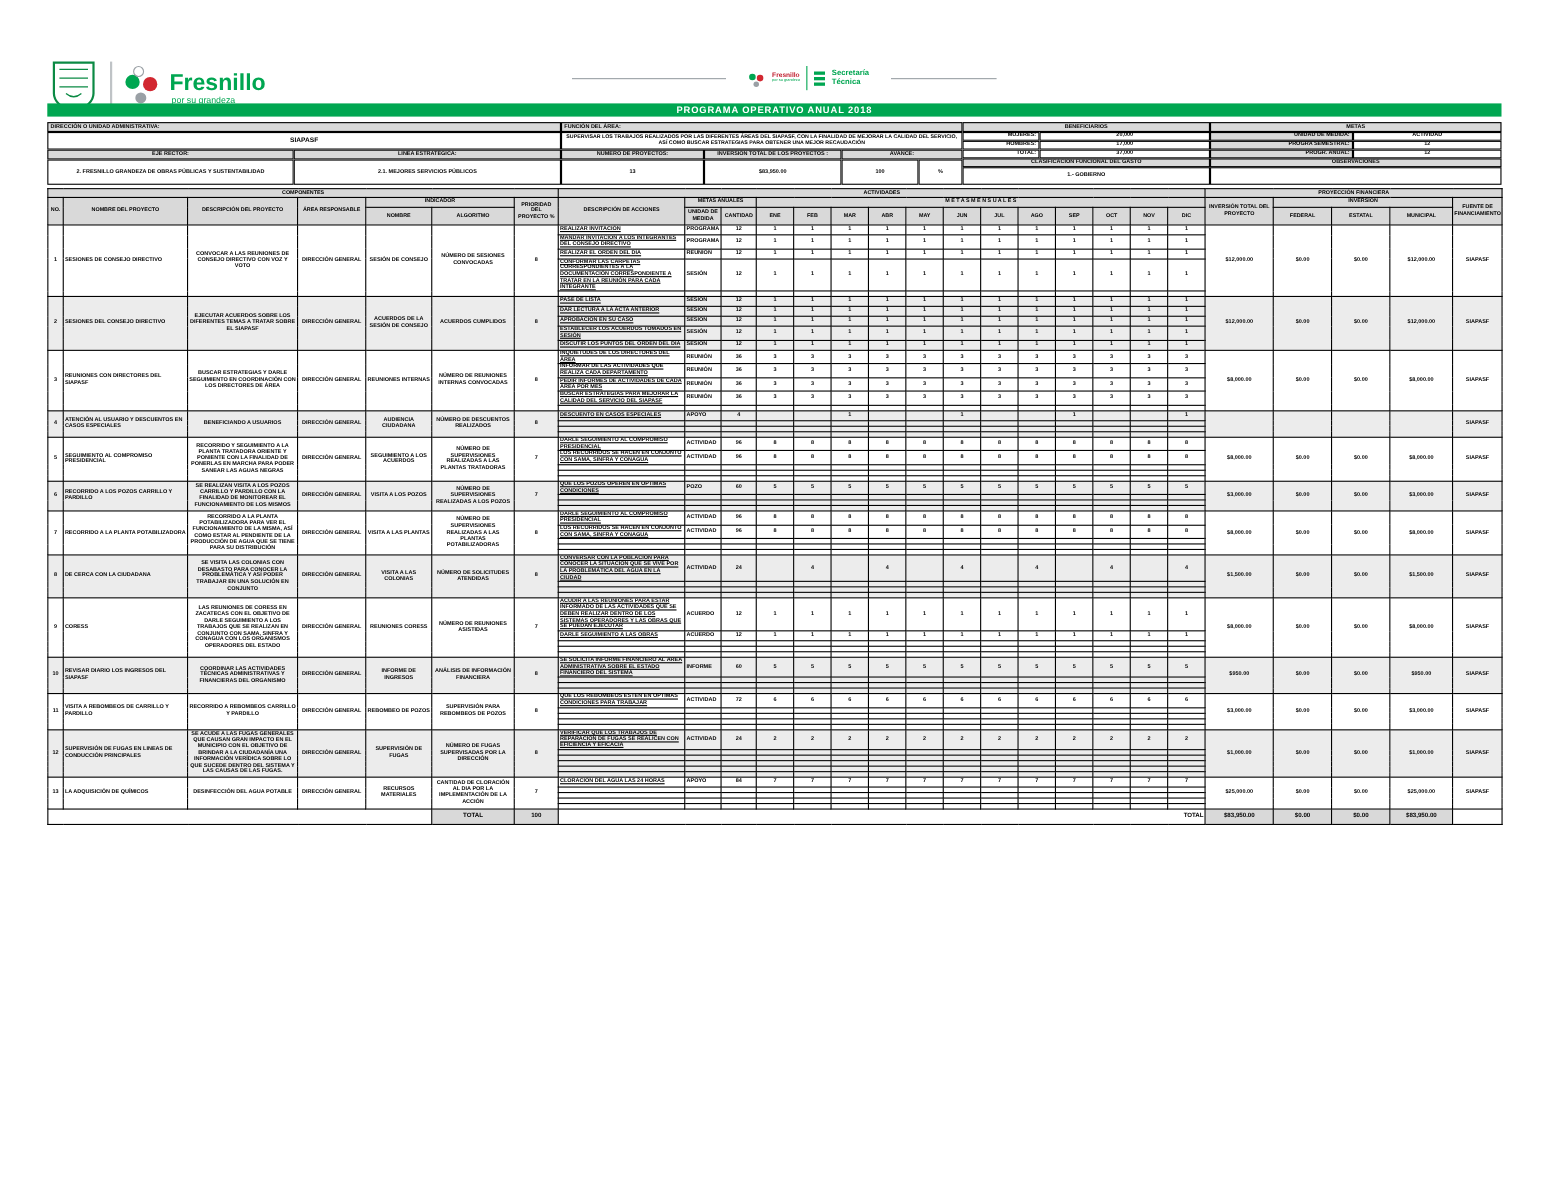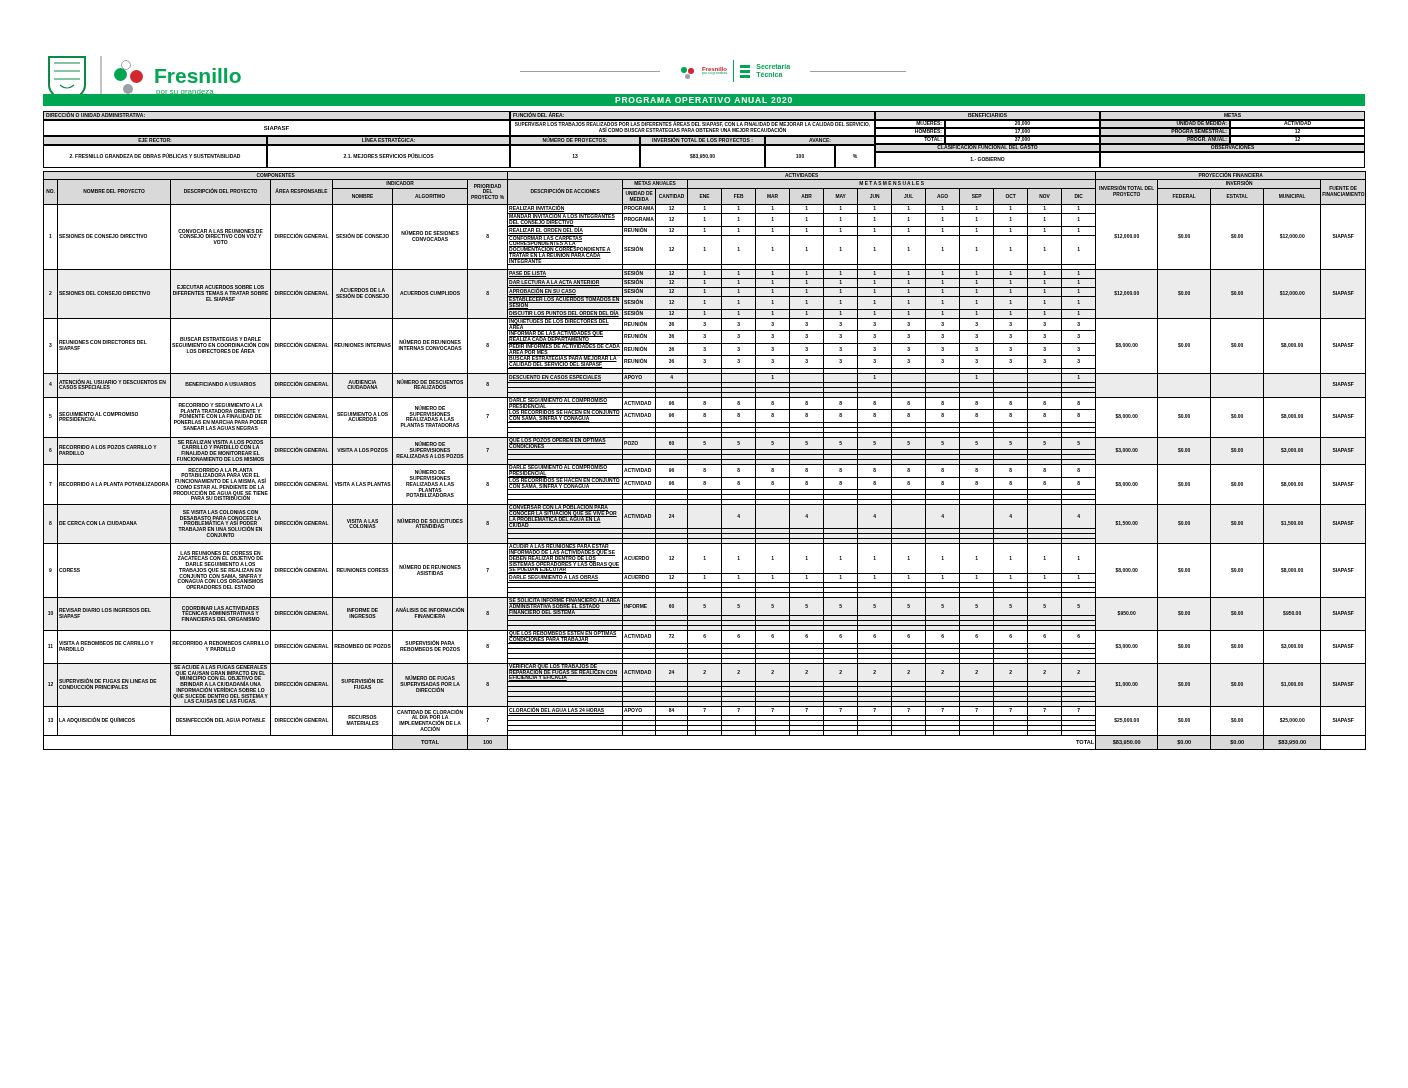--- a/index.html
+++ b/index.html
@@ -93,21 +93,21 @@
         <span></span>
       </div>
     <div class="sec-text">
       <div>Secretaría</div>
       <div>Técnica</div>
     </div>
   </div>
 
   <div class="sheet">
     <div class="title-bar">
-      <span>PROGRAMA OPERATIVO ANUAL 2020</span>
+      <span>PROGRAMA OPERATIVO ANUAL 2018</span>
     </div>
 
     <div class="info">
       <div class="c lbl left" style="left:0;top:0;width:467px;height:9px;">DIRECCIÓN O UNIDAD ADMINISTRATIVA:</div>
       <div class="c mid" style="left:0;top:9px;width:467px;height:16px;font-size:6px;">SIAPASF</div>
       <div class="c lbl mid" style="left:0;top:25px;width:224px;height:9px;">EJE RECTOR:</div>
       <div class="c lbl mid" style="left:224px;top:25px;width:243px;height:9px;">LÍNEA ESTRATÉGICA:</div>
       <div class="c mid" style="left:0;top:34px;width:224px;height:23px;">2. FRESNILLO GRANDEZA DE OBRAS PÚBLICAS Y SUSTENTABILIDAD</div>
       <div class="c mid" style="left:224px;top:34px;width:243px;height:23px;">2.1. MEJORES SERVICIOS PÚBLICOS</div>
 

